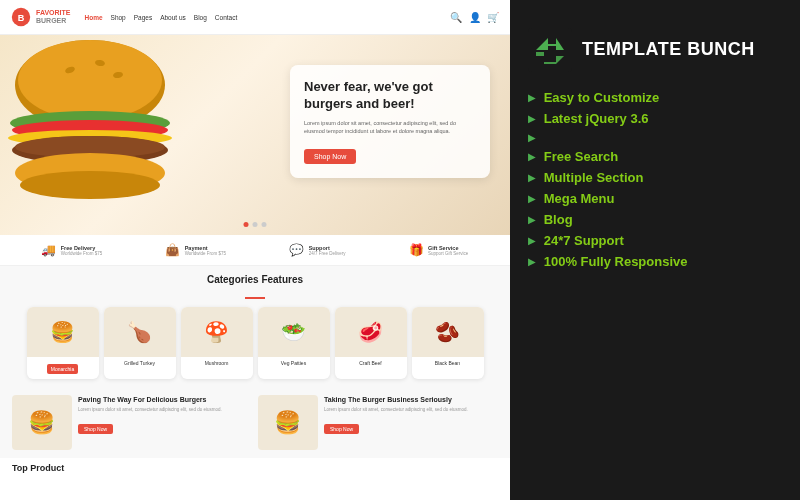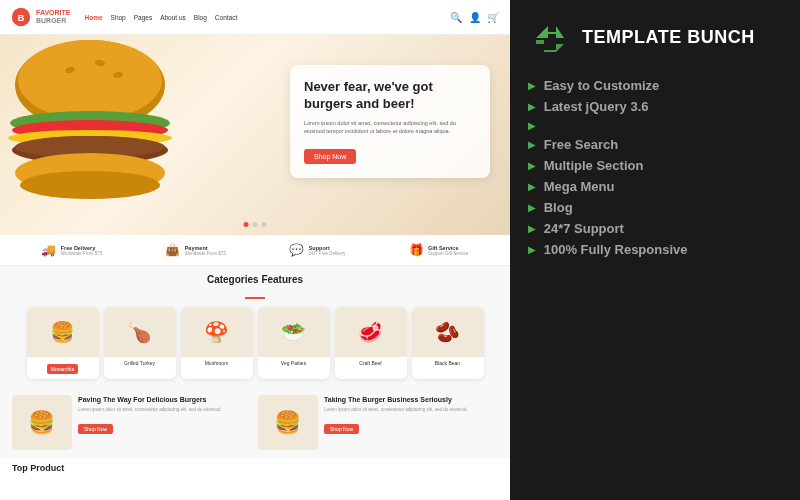--- a/index.html
+++ b/index.html
@@ -265,21 +265,21 @@
     .top-product-title {
       font-size: 9px;
       font-weight: bold;
       color: #222;
     }
 
     
     .right-panel {
       width: 334px;
       background: #1a1a1a;
-      padding: 16px 18px;
+      padding: 28px 18px;
       display: flex;
       flex-direction: column;
       gap: 0;
     }
 
     
     .brand-header {
       display: flex;
       align-items: center;
       gap: 10px;
@@ -311,21 +311,21 @@
       gap: 8px;
     }
     .arrow-icon {
       color: #4CAF50;
       font-size: 10px;
       flex-shrink: 0;
     }
     .feature-label {
       font-size: 13px;
       font-weight: 600;
-      color: #a3a3a3;
+      color: #84cc16;
     }
   </style>
 </head>
 <body>
 
 <div class="left-panel">
 
   <div class="navbar">
     <div class="logo-area">
       <svg class="logo-icon" viewBox="0 0 24 24" fill="none" xmlns="http://www.w3.org/2000/svg">

